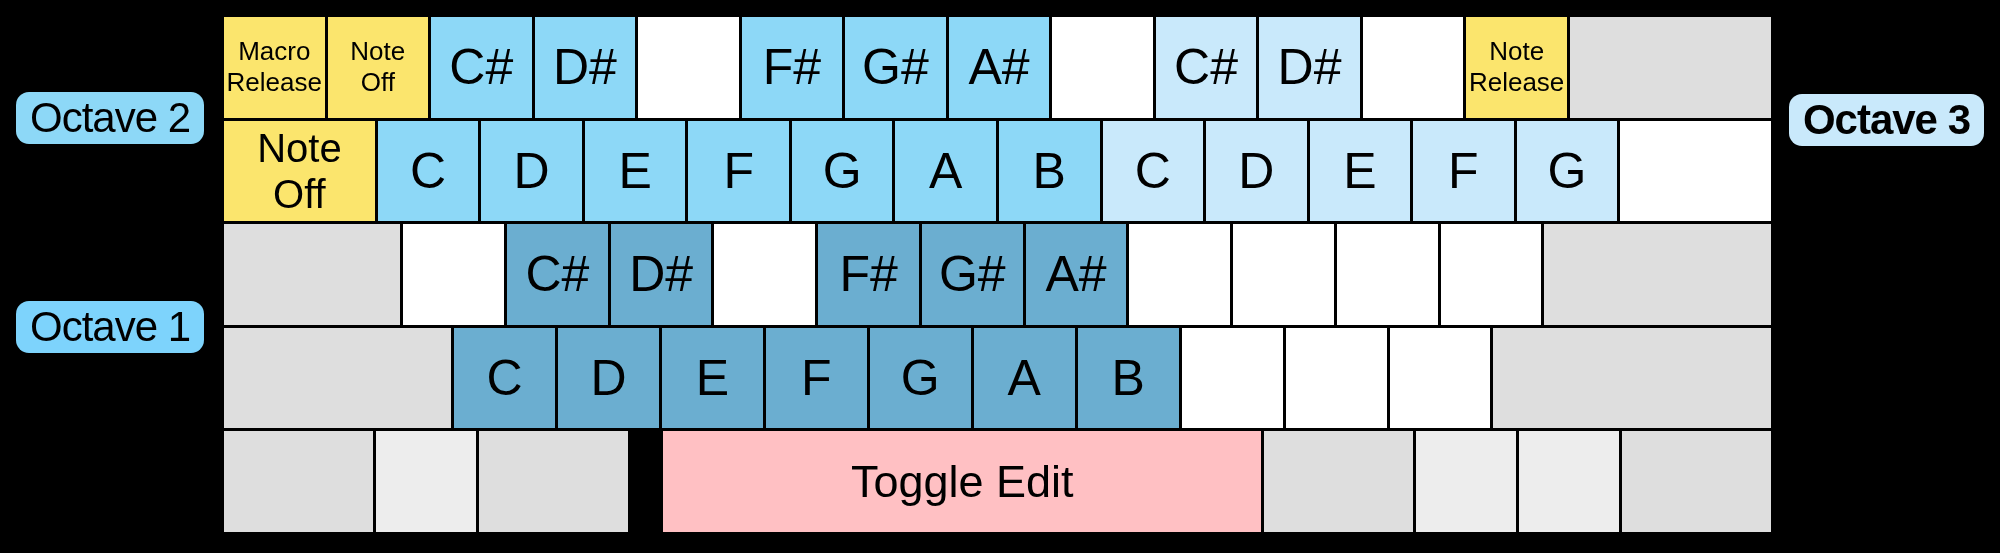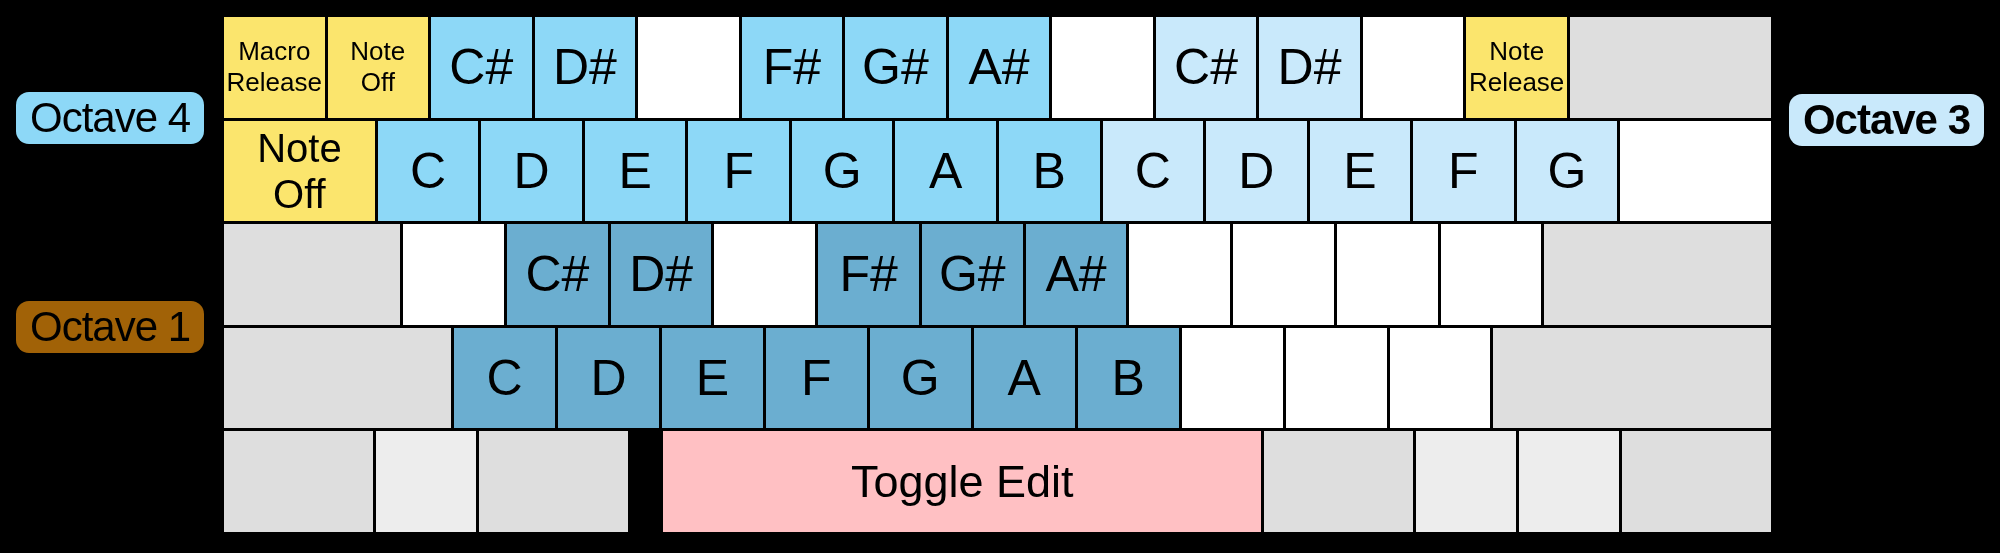--- a/index.html
+++ b/index.html
@@ -61,23 +61,23 @@
     letter-spacing: -1px;
     color: #000;
   }
   .pill-oct2 { left: 16px;  top: 92px;  }
   .pill-oct1 { left: 16px;  top: 301px; }
   .pill-oct3 { right: 16px; top: 94px; font-weight: bold;  }
 </style>
 </head>
 <body>
 
-<div class="pill pill-oct2" style="background: rgb(141, 216, 247);">Octave 4</div>
+<div class="pill pill-oct2" style="background: rgb(141, 216, 247);">Octave 2</div>
 
-<div class="pill pill-oct1" style="background: #a16207;">Octave 1</div>
+<div class="pill pill-oct1" style="background: #7dd3fc;">Octave 1</div>
 
 <div class="pill pill-oct3" style="background: rgb(201, 233, 251);">Octave 3</div>
 
 <div class="keyboard">
     <div class="kb-row">
       <div class="key size-sm" style="flex-grow: 1; background: rgb(251, 229, 109);">Macro
 Release</div>
       <div class="key size-sm" style="flex-grow: 1; background: rgb(251, 229, 109);">Note
 Off</div>
       <div class="key size-lg" style="flex-grow: 1; background: rgb(141, 216, 247);">C#</div>

